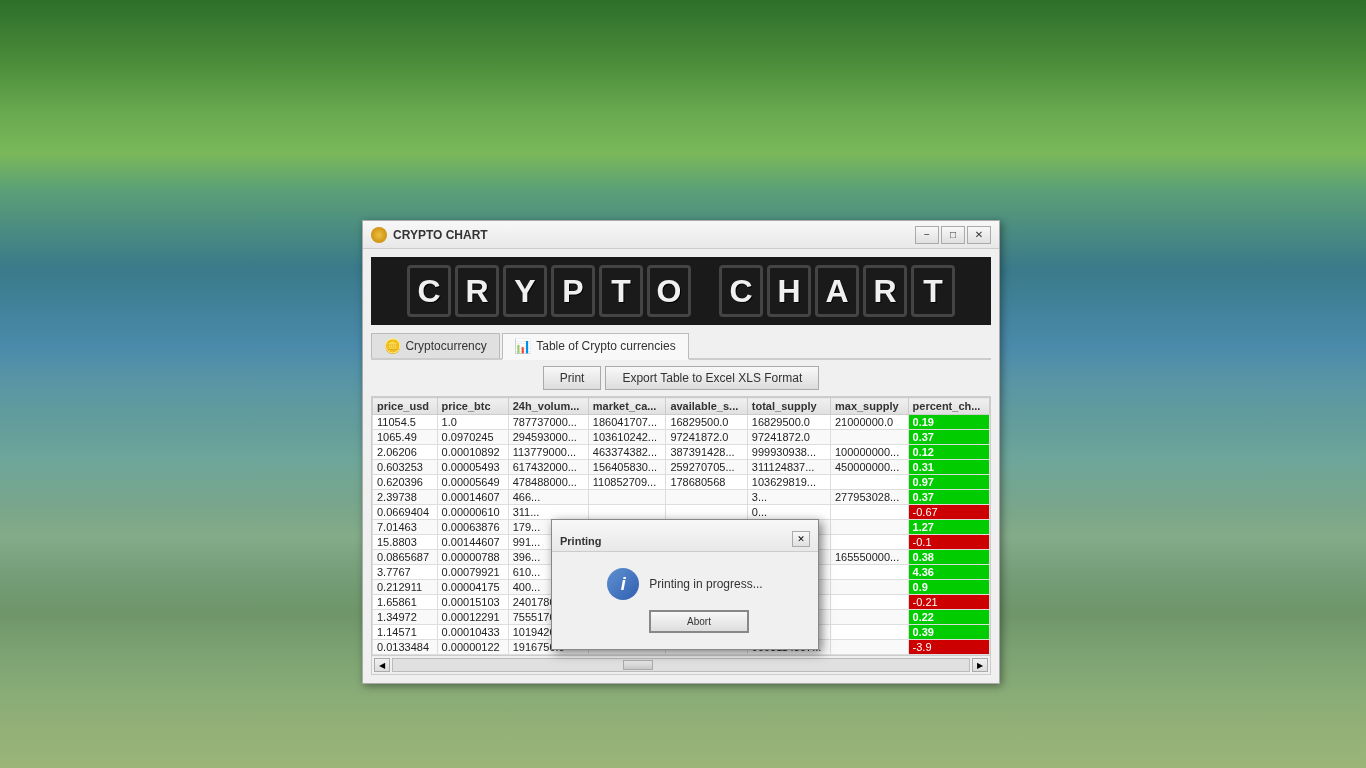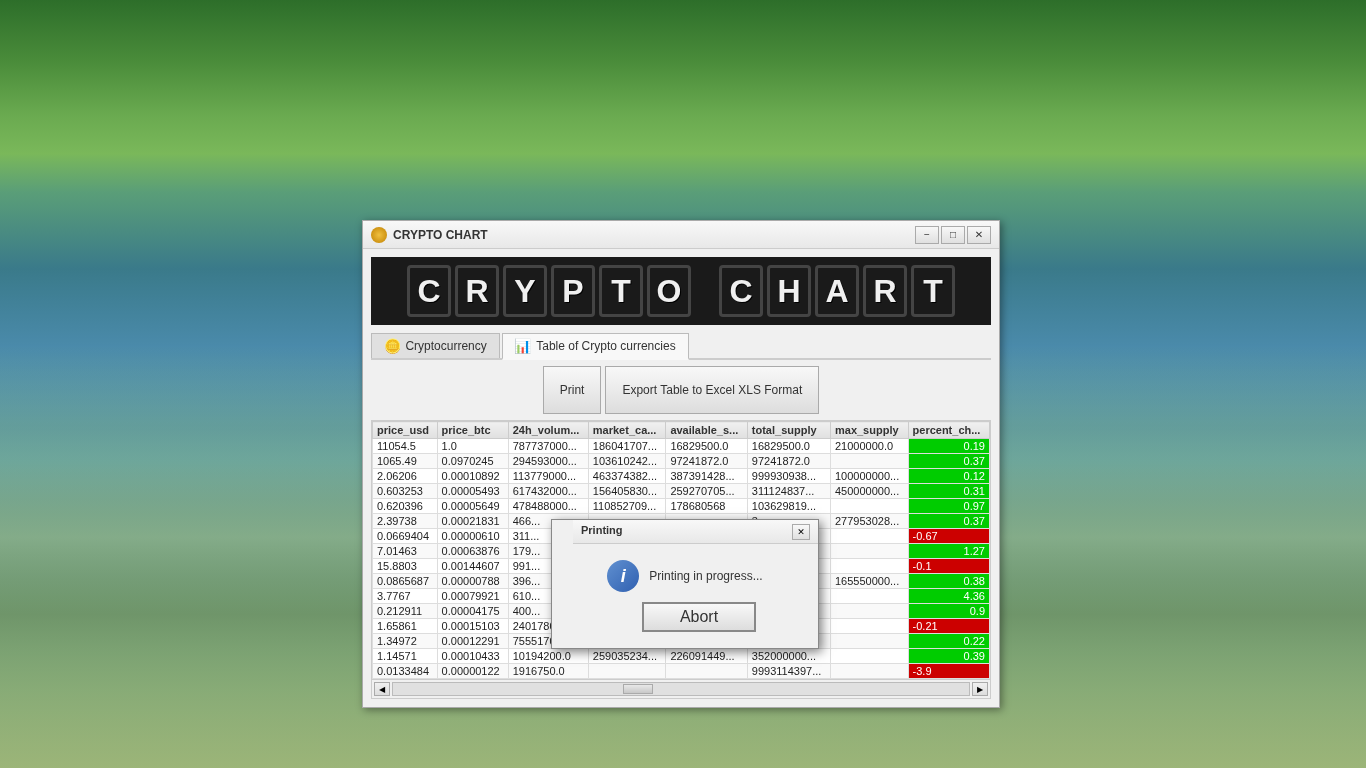--- a/index.html
+++ b/index.html
@@ -175,21 +175,21 @@
     }
 
     .toolbar {
       display: flex;
       gap: 4px;
       padding: 6px 0;
       justify-content: center;
     }
 
     .toolbar-btn {
-      padding: 16px 16px;
+      padding: 4px 16px;
       background: linear-gradient(180deg, #f8f8f8, #ddd);
       border: 1px solid #aaa;
       cursor: pointer;
       font-size: 12px;
       color: #333;
     }
 
     .table-container {
       overflow: hidden;
       border: 1px solid #ccc;
@@ -219,22 +219,21 @@
       padding: 1px 4px;
       white-space: nowrap;
       color: #222;
     }
 
     tbody tr:nth-child(even) td { background: #f9f9f9; }
 
     .pct-positive {
       background: #00cc00 !important;
       color: white;
-      font-weight: normal;
-      text-align: right;
+      font-weight: bold;
     }
 
     .pct-negative {
       background: #cc0000 !important;
       color: white;
       font-weight: normal;
     }
 
     .scrollbar-area {
       display: flex;
@@ -281,27 +280,26 @@
       left: 188px;
       top: 298px;
       width: 268px;
       background: #f0f0f0;
       border: 1px solid #888;
       box-shadow: 3px 3px 10px rgba(0,0,0,0.5);
     }
 
     .dialog-title-bar {
       display: flex;
-      align-items: flex-start;
+      align-items: flex-end;
       justify-content: space-between;
       background: linear-gradient(180deg, #f8f8f8, #e8e8e8);
       border-bottom: 1px solid #ccc;
       padding: 4px 8px;
-      height: 24px;
-      margin-left: 21px;
+      height: 32px;
     }
 
     .dialog-title-text {
       font-size: 11px;
       font-weight: 600;
       color: #333;
     }
 
     .dialog-close-btn {
       width: 18px;
@@ -347,21 +345,21 @@
     .dialog-message {
       font-size: 12px;
       color: #333;
     }
 
     .dialog-abort-btn {
       padding: 4px 36px;
       background: linear-gradient(180deg, #f8f8f8, #ddd);
       border: 2px solid #888;
       cursor: pointer;
-      font-size: 16px;
+      font-size: 10px;
       color: #333;
       min-width: 70px;
       margin-left: 28px;
     }
   </style>
 </head>
 <body>
 
 <div class="desktop-bg"></div>
 
@@ -470,21 +468,21 @@
               <td>0.00005649</td>
               <td>478488000...</td>
               <td>110852709...</td>
               <td>178680568</td>
               <td>103629819...</td>
               <td></td>
               <td class="pct-positive">0.97</td>
             </tr>
             <tr>
               <td>2.39738</td>
-              <td>0.00021831</td>
+              <td>0.00014607</td>
               <td>466...</td>
               <td></td>
               <td></td>
               <td>3...</td>
               <td>277953028...</td>
               <td class="pct-positive">0.37</td>
             </tr>
             <tr>
               <td>0.0669404</td>
               <td>0.00000610</td>

